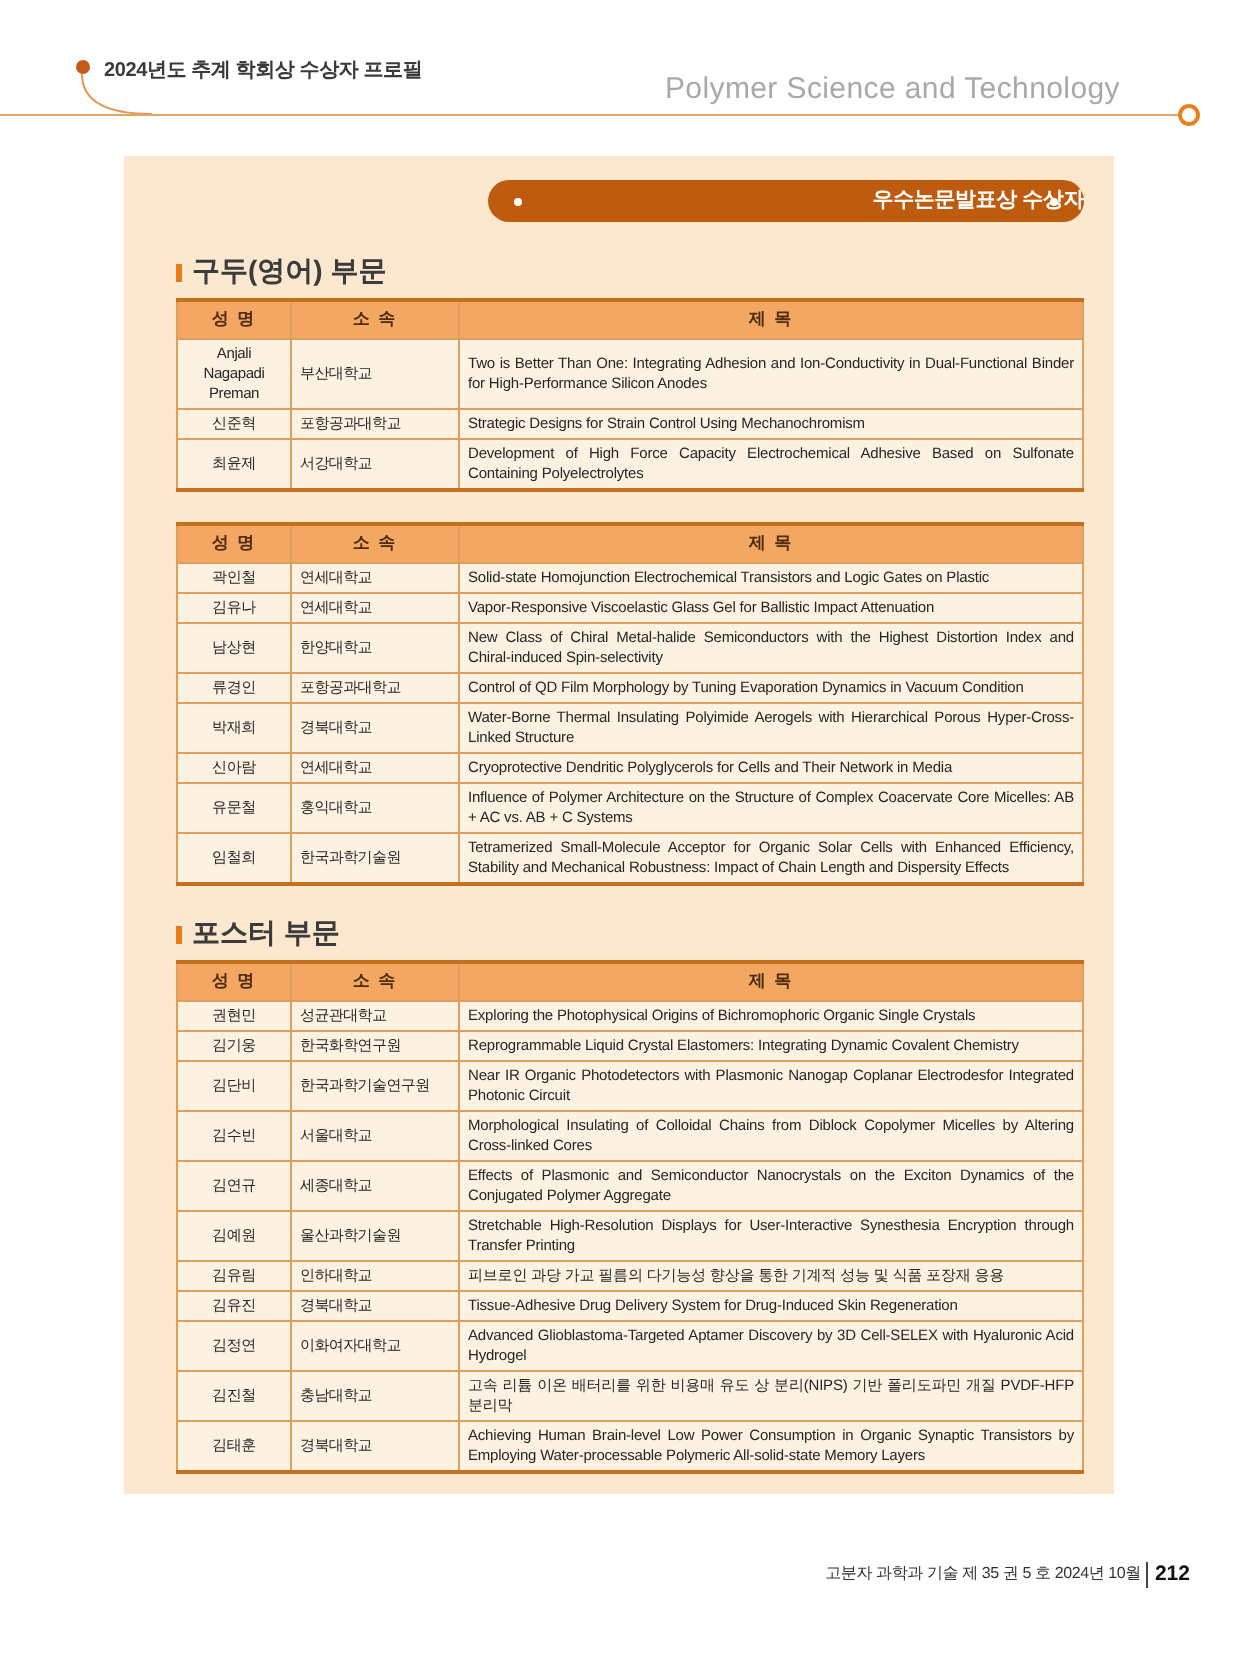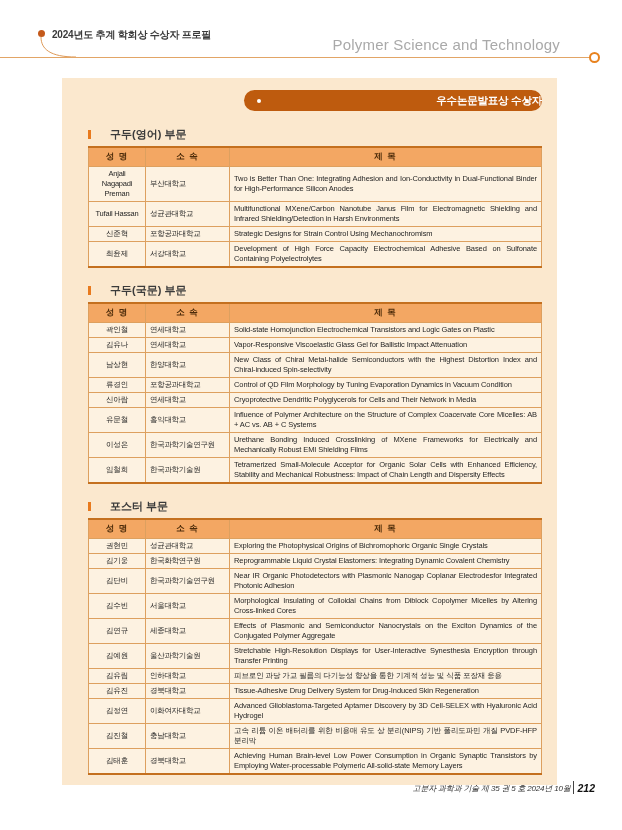--- a/index.html
+++ b/index.html
@@ -46,22 +46,22 @@
   }
   .banner .b-dot {
     position:absolute; top:8.5px; width:4px; height:4px;
     border-radius:50%; background:#ffffff;
   }
   .banner .b-dot.left { left:13px; }
   .banner .b-dot.right { right:13px; }
   
   .section { margin-top:15px; }
   .sec-title {
-    display:flex; align-items:center; gap:19px;
-    font-size:11px; font-weight:bold; color:#3b3b3b; margin-bottom:4px;
+    display:flex; align-items:center; gap:5px;
+    font-size:14px; font-weight:bold; color:#3b3b3b; margin-bottom:4px;
   }
   .sec-bar { width:3px; height:9px; background:#e87a1e; display:inline-block; }
   
   table {
     width:100%; border-collapse:collapse; table-layout:fixed;
     background:#fdf2e1;
     border-top:2px solid #c4701f; border-bottom:2px solid #c4701f;padding-left:40px;
   }
   th, td { border:1px solid #dda05f; }
   th {
@@ -69,21 +69,21 @@
     font-size:8.5px; padding:3px 2px; letter-spacing:1px;
   }
   td { font-size:7.5px; line-height:10px; padding:2px 4px; color:#262626; }
   td.col-name        { text-align:center; width:55px; letter-spacing:-0.2px; }
   td.col-affiliation { text-align:left; width:82px; letter-spacing:-0.3px; }
   td.col-title       { text-align:justify; letter-spacing:-0.1px; }
   col.c-name { width:57px; } col.c-aff { width:84px; }
   
   .footer {
     position:absolute; right:27px; top:781px;
-    display:flex; align-items:flex-end; gap:3px;font-style:italic;
+    display:flex; align-items:flex-start; gap:3px;
   }
   .footer .journal { font-size:8px; color:#333; letter-spacing:-0.2px; }
   .footer .vsep { width:1px; height:13px; background:#444; }
   .footer .pageno { font-size:10.5px; font-weight:bold; color:#111; }
 </style>
 </head>
 <body>
 
 <div class="hdr-dot"></div>
 <div class="hdr-left">2024년도 추계 학회상 수상자 프로필</div>
@@ -122,43 +122,34 @@
           <th>제 목</th>
         </tr>
       </thead>
       <tbody>
           <tr>
             <td class="col-name">Anjali Nagapadi Preman</td>
             <td class="col-affiliation">부산대학교</td>
             <td class="col-title">Two is Better Than One: Integrating Adhesion and Ion-Conductivity in Dual-Functional Binder for High-Performance Silicon Anodes</td>
           </tr>
           <tr>
-            <td class="col-name">Tufail Hassan</td>
-            <td class="col-affiliation">성균관대학교</td>
-            <td class="col-title">Multifunctional MXene/Carbon Nanotube Janus Film for Electromagnetic Shielding and Infrared Shielding/Detection in Harsh Environments</td>
-          </tr>
-          <tr>
             <td class="col-name">신준혁</td>
             <td class="col-affiliation">포항공과대학교</td>
             <td class="col-title">Strategic Designs for Strain Control Using Mechanochromism</td>
           </tr>
           <tr>
             <td class="col-name">최윤제</td>
             <td class="col-affiliation">서강대학교</td>
             <td class="col-title">Development of High Force Capacity Electrochemical Adhesive Based on Sulfonate Containing Polyelectrolytes</td>
           </tr>
         </tbody>
     </table>
   </div>
 
   <div class="section">
-    <div class="sec-title">
-      <span class="sec-bar"></span>
-      <span>구두(국문) 부문</span>
-    </div>
     <table>
       <colgroup>
           <col class="c-name">
           <col class="c-aff">
           <col>
         </colgroup>
       <thead>
         <tr>
           <th>성 명</th>
           <th>소 속</th>
@@ -180,33 +171,33 @@
             <td class="col-name">남상현</td>
             <td class="col-affiliation">한양대학교</td>
             <td class="col-title">New Class of Chiral Metal-halide Semiconductors with the Highest Distortion Index and Chiral-induced Spin-selectivity</td>
           </tr>
           <tr>
             <td class="col-name">류경인</td>
             <td class="col-affiliation">포항공과대학교</td>
             <td class="col-title">Control of QD Film Morphology by Tuning Evaporation Dynamics in Vacuum Condition</td>
           </tr>
           <tr>
+            <td class="col-name">박재희</td>
+            <td class="col-affiliation">경북대학교</td>
+            <td class="col-title">Water-Borne Thermal Insulating Polyimide Aerogels with Hierarchical Porous Hyper-Cross-Linked Structure</td>
+          </tr>
+          <tr>
             <td class="col-name">신아람</td>
             <td class="col-affiliation">연세대학교</td>
             <td class="col-title">Cryoprotective Dendritic Polyglycerols for Cells and Their Network in Media</td>
           </tr>
           <tr>
             <td class="col-name">유문철</td>
             <td class="col-affiliation">홍익대학교</td>
             <td class="col-title">Influence of Polymer Architecture on the Structure of Complex Coacervate Core Micelles: AB + AC vs. AB + C Systems</td>
-          </tr>
-          <tr>
-            <td class="col-name">이성은</td>
-            <td class="col-affiliation">한국과학기술연구원</td>
-            <td class="col-title">Urethane Bonding Induced Crosslinking of MXene Frameworks for Electrically and Mechanically Robust EMI Shielding Films</td>
           </tr>
           <tr>
             <td class="col-name">임철희</td>
             <td class="col-affiliation">한국과학기술원</td>
             <td class="col-title">Tetramerized Small-Molecule Acceptor for Organic Solar Cells with Enhanced Efficiency, Stability and Mechanical Robustness: Impact of Chain Length and Dispersity Effects</td>
           </tr>
         </tbody>
     </table>
   </div>
 
@@ -235,21 +226,21 @@
             <td class="col-title">Exploring the Photophysical Origins of Bichromophoric Organic Single Crystals</td>
           </tr>
           <tr>
             <td class="col-name">김기웅</td>
             <td class="col-affiliation">한국화학연구원</td>
             <td class="col-title">Reprogrammable Liquid Crystal Elastomers: Integrating Dynamic Covalent Chemistry</td>
           </tr>
           <tr>
             <td class="col-name">김단비</td>
             <td class="col-affiliation">한국과학기술연구원</td>
-            <td class="col-title">Near IR Organic Photodetectors with Plasmonic Nanogap Coplanar Electrodesfor Integrated Photonic Adhesion</td>
+            <td class="col-title">Near IR Organic Photodetectors with Plasmonic Nanogap Coplanar Electrodesfor Integrated Photonic Circuit</td>
           </tr>
           <tr>
             <td class="col-name">김수빈</td>
             <td class="col-affiliation">서울대학교</td>
             <td class="col-title">Morphological Insulating of Colloidal Chains from Diblock Copolymer Micelles by Altering Cross-linked Cores</td>
           </tr>
           <tr>
             <td class="col-name">김연규</td>
             <td class="col-affiliation">세종대학교</td>
             <td class="col-title">Effects of Plasmonic and Semiconductor Nanocrystals on the Exciton Dynamics of the Conjugated Polymer Aggregate</td>

